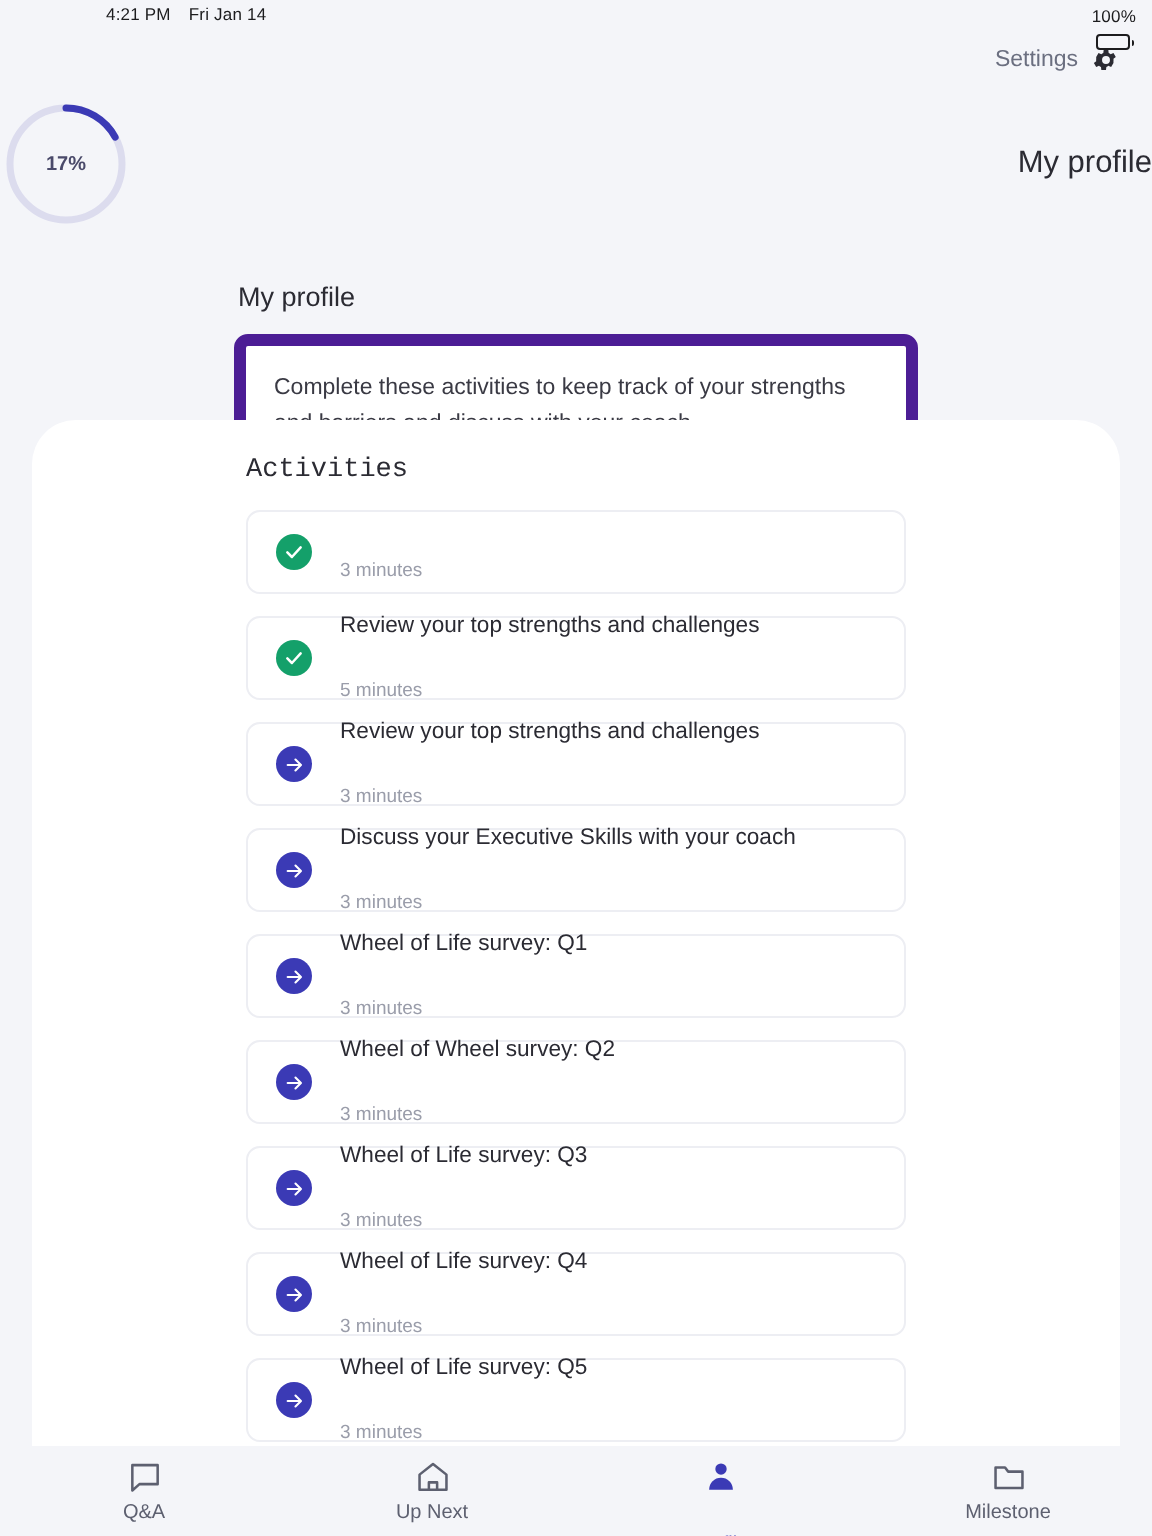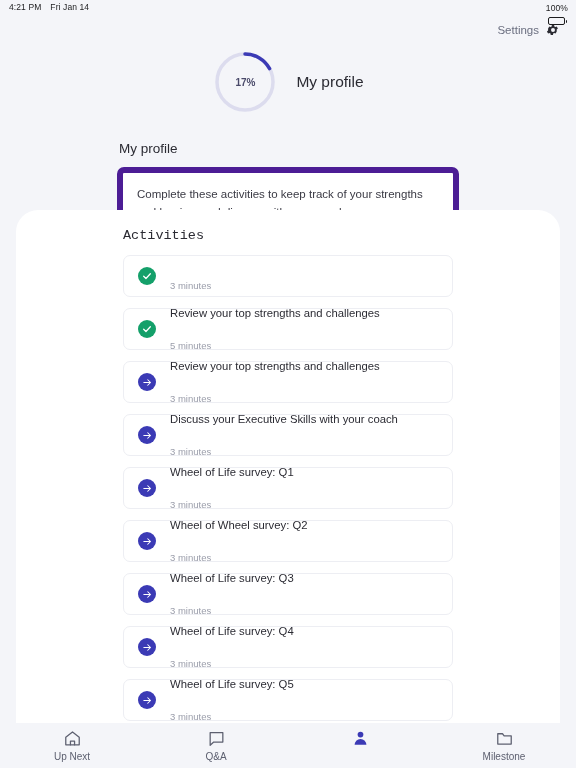--- a/index.html
+++ b/index.html
@@ -13,21 +13,21 @@
 
   
   .statusbar {
     height: 14px;
     display: flex; align-items: center;
     padding: 0 8px 0 9px;
     font-size: 8.5px;
     color: #1c1c1e;
     letter-spacing: 0.1px;
   }
-  .sb-left { display: flex; align-items: center; gap: 9px; }
+  .sb-left { display: flex; align-items: center; gap: 9px; margin-left: 44px; }
   .sb-right { margin-left: auto; display: flex; align-items: center; gap: 4px; flex-direction: column; }
   .wifi-icon { display: inline-block; width: 11px; height: 9px; }
   .battery {
     width: 17px; height: 8px; border: 1px solid #1c1c1e;
     border-radius: 2px; position: relative; padding: 1px;
   }
   .battery::after {
     content: ""; position: absolute; right: -3px; top: 2px;
     width: 1.5px; height: 3px; background: #1c1c1e; border-radius: 0 1px 1px 0;
   }
@@ -36,21 +36,21 @@
   
   .settings-row {
     display: flex; justify-content: flex-end; align-items: center;
     gap: 7px; padding: 9px 16px 0 0;
   }
   .settings-label { font-size: 11.5px; color: #6b6f80; }
   .gear-icon { width: 14px; height: 14px; display: block; }
 
   
   .progress-header {
-    display: flex; align-items: center; justify-content: center;
+    display: flex; align-items: center; justify-content: space-between;
     gap: 18px; margin-top: 12px;
   }
   .ring-wrap { position: relative; width: 66px; height: 66px; }
   .ring-wrap svg { display: block; transform: rotate(-90deg); }
   .ring-pct {
     position: absolute; inset: 0;
     display: flex; align-items: center; justify-content: center;
     font-size: 10px; font-weight: 700; color: #4a4a6a;
   }
   .profile-title-big { font-size: 15.5px; color: #2b2b33; }
@@ -294,33 +294,33 @@
           </div>
         </div>
       </div>
   </div>
 </div>
 
 <div class="bottomnav" id="bottom-nav">
     <div class="nav-item">
       <span>
         <svg class="nav-icon" viewBox="0 0 24 24" fill="none" stroke="#5d6070" stroke-width="1.6" stroke-linecap="round" stroke-linejoin="round">
+          <path d="M4 4.5 h16 v12 H8.5 L4 20.5 Z"></path>
+        </svg>
+      </span>
+      <span class="nav-label">Q&amp;A</span>
+    </div>
+    <div class="nav-item">
+      <span>
+        <svg class="nav-icon" viewBox="0 0 24 24" fill="none" stroke="#5d6070" stroke-width="1.6" stroke-linecap="round" stroke-linejoin="round">
           <path d="M3.5 10.5 L12 3.8 L20.5 10.5 V20 H3.5 Z"></path>
           <path d="M9.4 20 v-4.6 h5.2 V20"></path>
         </svg>
       </span>
       <span class="nav-label">Up Next</span>
-    </div>
-    <div class="nav-item">
-      <span>
-        <svg class="nav-icon" viewBox="0 0 24 24" fill="none" stroke="#5d6070" stroke-width="1.6" stroke-linecap="round" stroke-linejoin="round">
-          <path d="M4 4.5 h16 v12 H8.5 L4 20.5 Z"></path>
-        </svg>
-      </span>
-      <span class="nav-label">Q&amp;A</span>
     </div>
     <div class="nav-item active">
       <span>
         <svg class="nav-icon" viewBox="0 0 24 24" fill="#3b3ab5">
           <circle cx="12" cy="7" r="3.6"></circle>
           <path d="M4.5 20 a7.5 7.5 0 0 1 15 0 Z"></path>
         </svg>
       </span>
       <span class="nav-label" style="color: rgb(59, 58, 181); margin-top: 16px;">Profile</span>
     </div>

